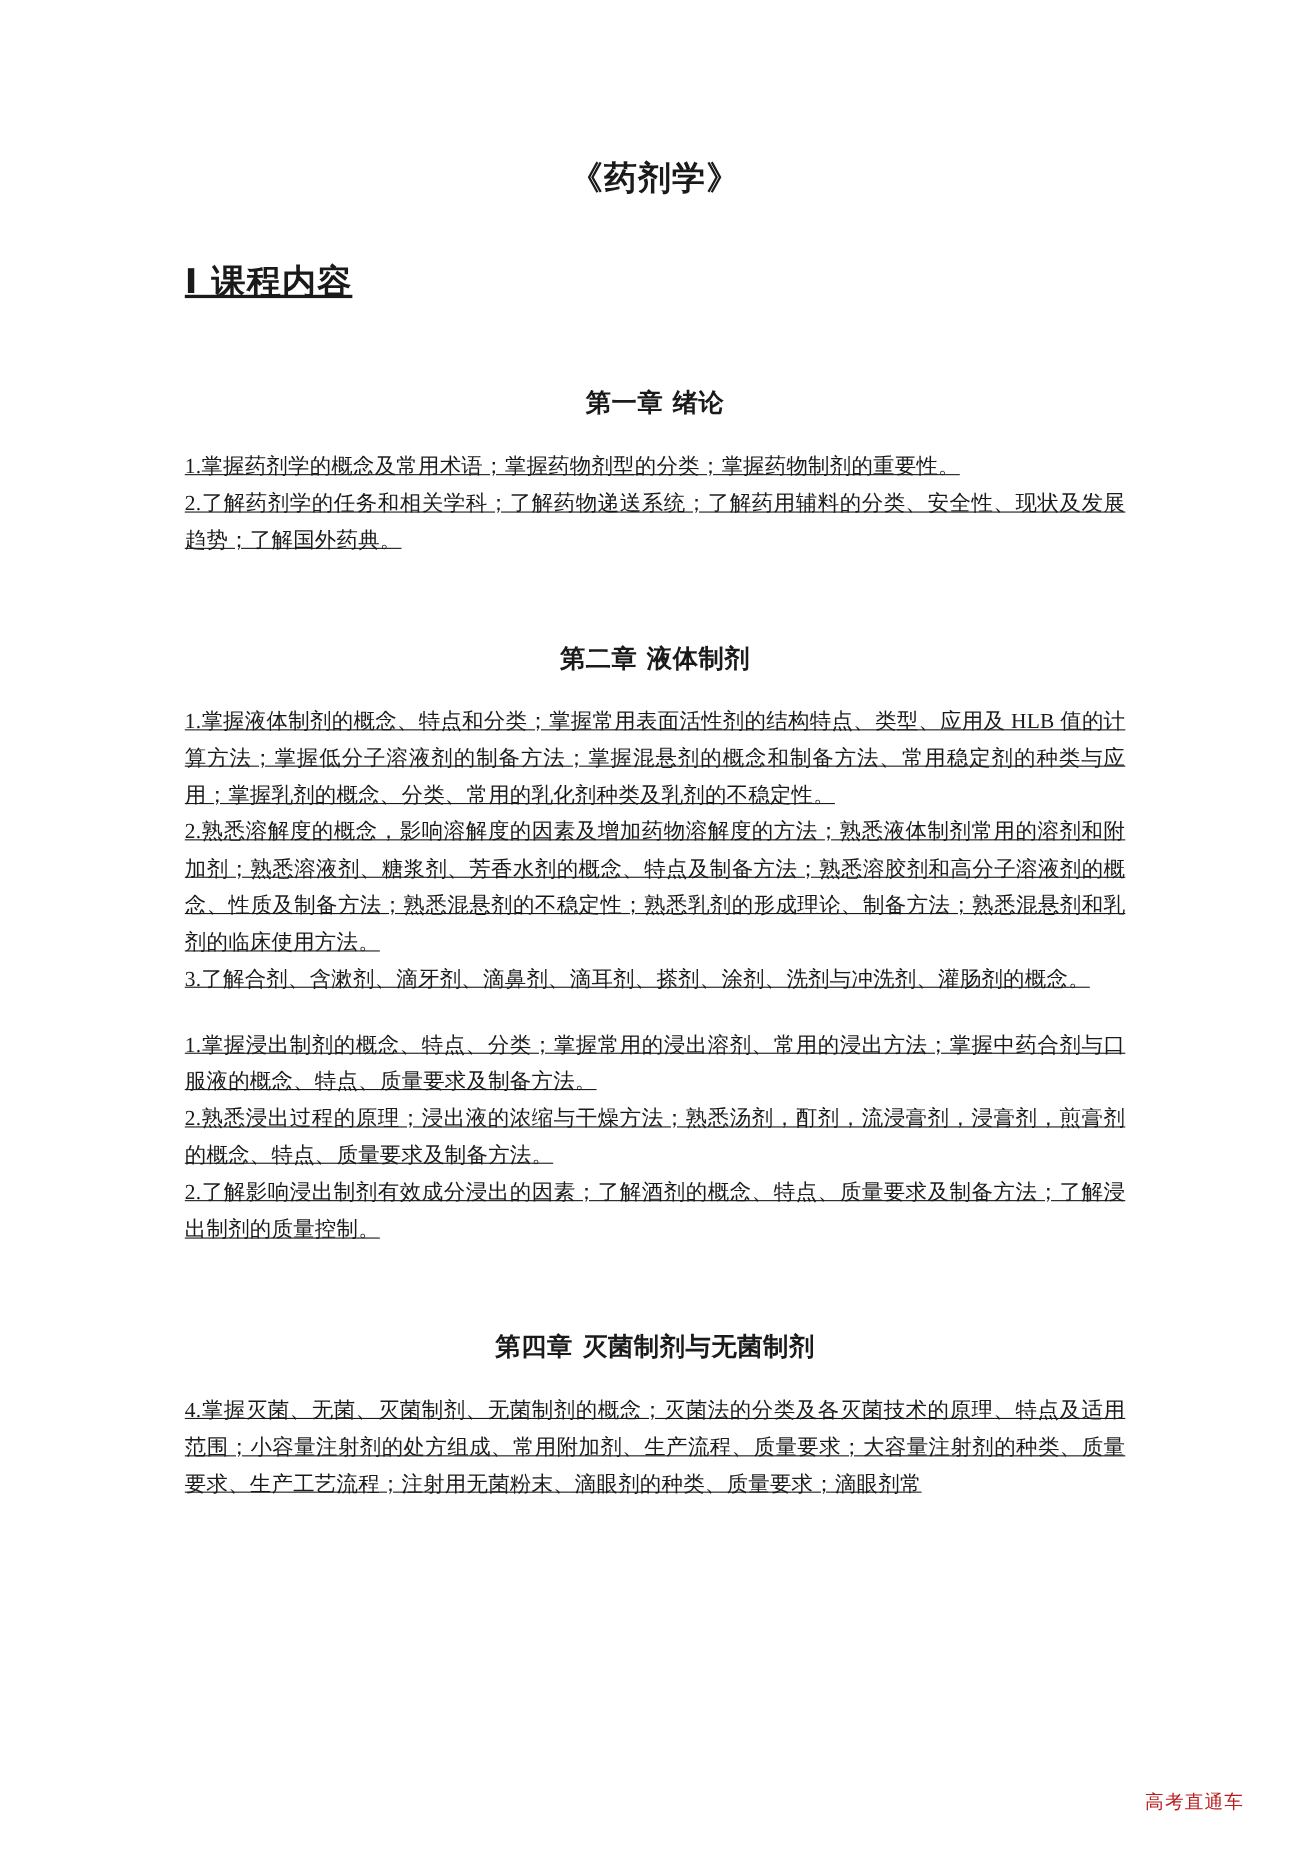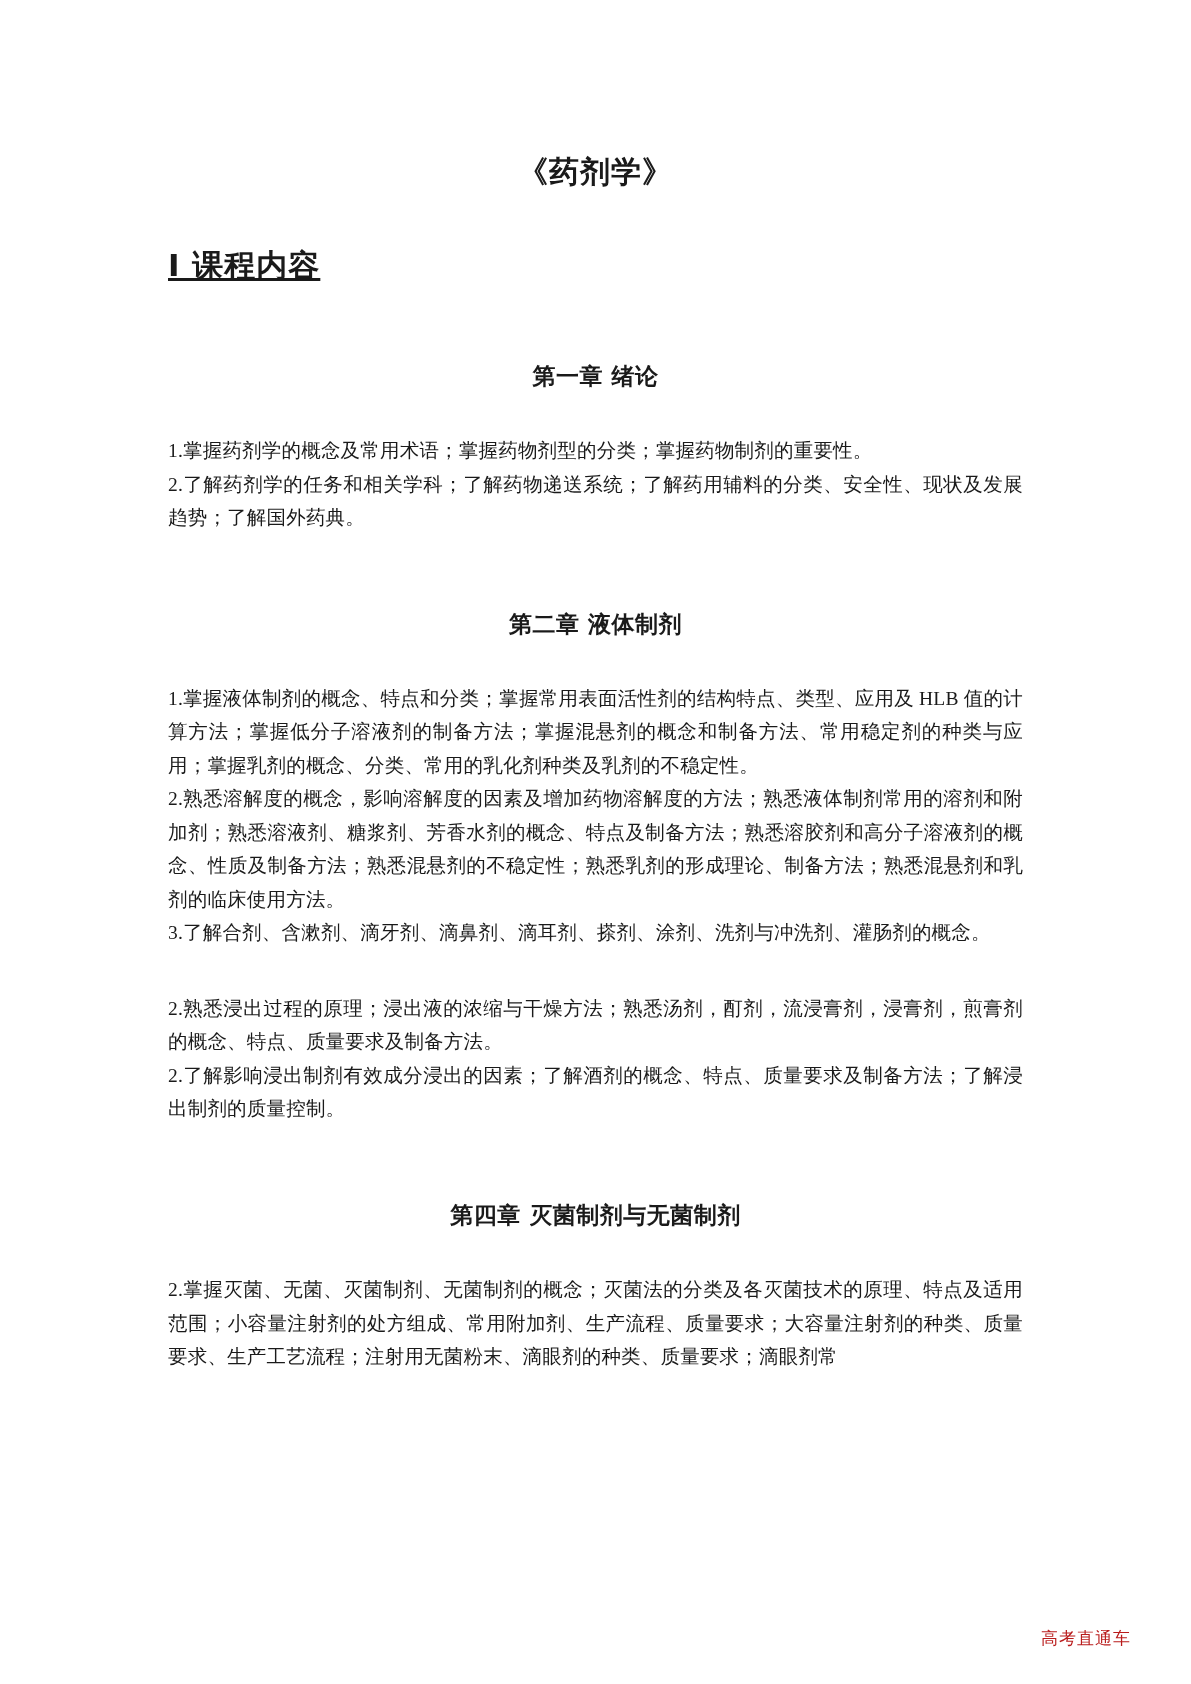--- a/index.html
+++ b/index.html
@@ -15,21 +15,21 @@
     color: #1a1a1a;
     overflow: hidden;
   }
   .page {
     position: absolute;
     left: 0;
     top: 0;
     width: 1191px;
     height: 1684px;
     box-sizing: border-box;
-    padding: 10px 168px;
+    padding: 0 168px;
   }
   .doc-title {
     text-align: center;
     font-size: 30px;
     font-weight: bold;
     letter-spacing: 1px;
     margin-top: 142px;
     margin-bottom: 0;
     font-family: "DejaVu Sans", "Liberation Sans", sans-serif;
   }
@@ -46,25 +46,26 @@
   .chapter-title {
     text-align: center;
     font-size: 23px;
     font-weight: bold;
     margin-top: 74px;
     margin-bottom: 0;
     font-family: "DejaVu Sans", "Liberation Sans", sans-serif;
     letter-spacing: 0.5px;
   }
   .chapter-body {
-    margin-top: 42px;
+    margin-top: 26px;
     font-size: 19.5px;
     line-height: 1.72;
     text-align: justify;
     letter-spacing: 0.2px;
+    text-decoration: underline;
   }
   .chapter-body p {
     margin: 0;
   }
   .watermark {
     position: absolute;
     right: 60px;
     bottom: 34px;
     font-size: 17px;
     color: #b91c1c;
@@ -88,24 +89,25 @@
   </div>
 
   <h3 class="chapter-title">第二章  液体制剂</h3>
   <div class="chapter-body">
     <p>1.掌握液体制剂的概念、特点和分类；掌握常用表面活性剂的结构特点、类型、应用及 HLB 值的计算方法；掌握低分子溶液剂的制备方法；掌握混悬剂的概念和制备方法、常用稳定剂的种类与应用；掌握乳剂的概念、分类、常用的乳化剂种类及乳剂的不稳定性。</p>
     <p>2.熟悉溶解度的概念，影响溶解度的因素及增加药物溶解度的方法；熟悉液体制剂常用的溶剂和附加剂；熟悉溶液剂、糖浆剂、芳香水剂的概念、特点及制备方法；熟悉溶胶剂和高分子溶液剂的概念、性质及制备方法；熟悉混悬剂的不稳定性；熟悉乳剂的形成理论、制备方法；熟悉混悬剂和乳剂的临床使用方法。</p>
     <p>3.了解合剂、含漱剂、滴牙剂、滴鼻剂、滴耳剂、搽剂、涂剂、洗剂与冲洗剂、灌肠剂的概念。</p>
   </div>
 
   <div class="chapter-body">
+    <p>1.掌握浸出制剂的概念、特点、分类；掌握常用的浸出溶剂、常用的浸出方法；掌握中药合剂与口服液的概念、特点、质量要求及制备方法。</p>
     <p>2.熟悉浸出过程的原理；浸出液的浓缩与干燥方法；熟悉汤剂，酊剂，流浸膏剂，浸膏剂，煎膏剂的概念、特点、质量要求及制备方法。</p>
     <p>2.了解影响浸出制剂有效成分浸出的因素；了解酒剂的概念、特点、质量要求及制备方法；了解浸出制剂的质量控制。</p>
   </div>
 
   <h3 class="chapter-title">第四章  灭菌制剂与无菌制剂</h3>
   <div class="chapter-body">
-    <p>2.掌握灭菌、无菌、灭菌制剂、无菌制剂的概念；灭菌法的分类及各灭菌技术的原理、特点及适用范围；小容量注射剂的处方组成、常用附加剂、生产流程、质量要求；大容量注射剂的种类、质量要求、生产工艺流程；注射用无菌粉末、滴眼剂的种类、质量要求；滴眼剂常</p>
+    <p>4.掌握灭菌、无菌、灭菌制剂、无菌制剂的概念；灭菌法的分类及各灭菌技术的原理、特点及适用范围；小容量注射剂的处方组成、常用附加剂、生产流程、质量要求；大容量注射剂的种类、质量要求、生产工艺流程；注射用无菌粉末、滴眼剂的种类、质量要求；滴眼剂常</p>
   </div>
 
   <div class="watermark">高考直通车</div>
 
 </div>
 
 </body></html>

